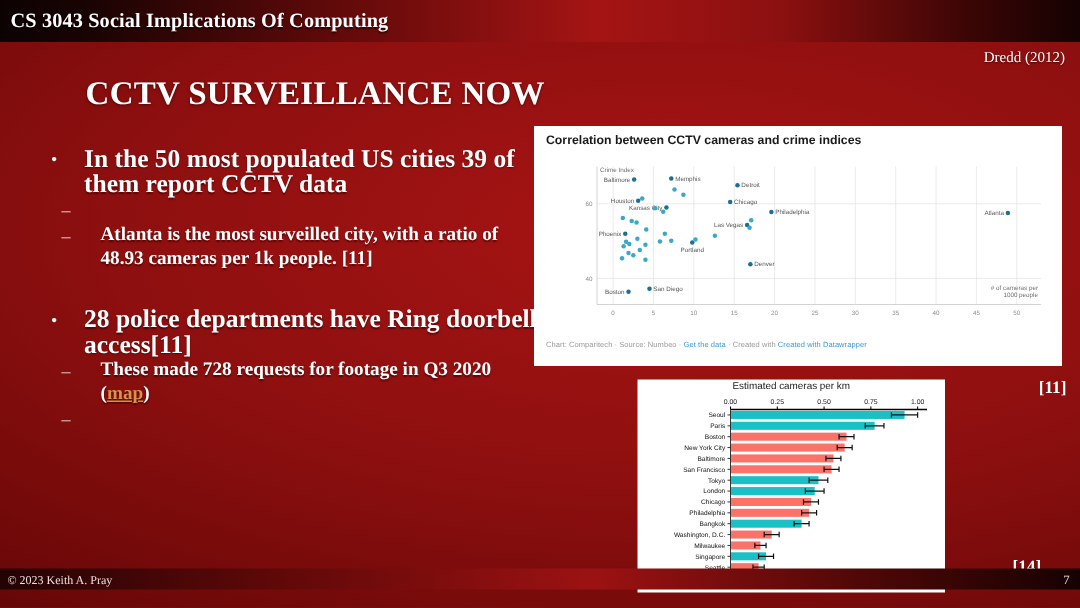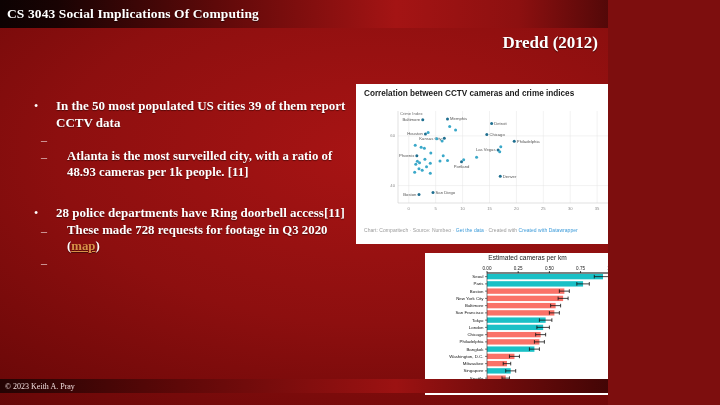--- a/index.html
+++ b/index.html
@@ -2,21 +2,21 @@
 <html><head>
 <meta charset="utf-8">
 <style>
   html,body{margin:0;padding:0;}
   body{
     width:720px;height:405px;overflow:hidden;
     font-family:"Liberation Serif", serif;
     background:#7d0e0e;
   }
   .slide{
-    position:relative;width:608px;height:405px;
+    position:relative;width:720px;height:405px;
     background:
       radial-gradient(ellipse 150% 120% at 62% 38%, #a81414 0%, #8d0f0f 35%, #6c0808 62%, #3d0404 88%, #2a0202 100%);
     overflow:hidden;
   }
   
   .hdr{
     position:absolute;left:0;top:0;width:720px;height:28px;
     background:linear-gradient(90deg,#0d0202 0%, #190303 8%, #5e0909 30%, #a41414 55%, #8d1010 72%, #3a0505 90%, #150202 100%);
     display:flex;align-items:center;
   }
@@ -29,38 +29,38 @@
     position:absolute;right:8px;top:2px;height:24px;display:flex;align-items:center;gap:4px;
   }
   .wpi-seal{width:21px;height:21px;display:block;}
   .wpi-txt{
     color:#ffffff;font-size:19px;font-weight:bold;line-height:19px;
     font-family:"Liberation Serif", serif;letter-spacing:.3px;
   }
   
   .cite-top{
     position:absolute;right:10px;top:33px;
-    color:#ffffff;font-size:17px;font-weight:bold;
+    color:#ffffff;font-size:10px;font-weight:normal;
     text-shadow:0 1px 1px rgba(0,0,0,.55);
   }
   
   .title{
     position:absolute;left:57px;top:49px;
     color:#ffffff;font-size:22px;font-weight:bold;
     letter-spacing:.2px;
     text-shadow:0 1px 2px rgba(0,0,0,.5);
   }
   
   .body{
     position:absolute;left:30px;top:98px;width:330px;
     color:#ffffff;
   }
   .b1{display:flex;margin-bottom:1px;}
   .b1 .dot{width:22px;flex:0 0 22px;font-size:12px;line-height:17px;color:#ffffff;text-align:left;padding-left:4px;}
-  .b1 .tx{font-size:13px;font-weight:bold;line-height:16.5px;text-shadow:0 1px 1px rgba(0,0,0,.45);}
+  .b1 .tx{font-size:17px;font-weight:bold;line-height:16.5px;text-shadow:0 1px 1px rgba(0,0,0,.45);}
   .b2{display:flex;margin-top:1px;}
   .b2 .dash{width:26px;flex:0 0 26px;font-size:12px;line-height:16px;color:#e9cfcf;padding-left:11px;}
   .b2 .tx{font-size:12.8px;font-weight:bold;line-height:15.5px;text-shadow:0 1px 1px rgba(0,0,0,.45);}
   .grp2{margin-top:25px;}
   a.maplink{color:#d79249;text-decoration:underline;font-weight:bold;}
   
   .scatter-card{
     position:absolute;left:356px;top:84px;width:352px;height:160px;
     background:#ffffff;
   }
@@ -102,20 +102,21 @@
 <body>
 
 <div class="slide">
 
   <div class="hdr">
     <div class="hdr-title">CS 3043 Social Implications Of Computing</div>
   </div>
 
   <div class="cite-top">Dredd (2012)</div>
 
+  <div class="title">CCTV SURVEILLANCE NOW</div>
 
   <div class="body">
 
     <div class="b1">
       <div class="dot">•</div>
       <div class="tx">In the 50 most populated US cities 39 of them report CCTV data</div>
     </div>
     <div class="b2">
       <div class="dash">–</div>
     </div>

